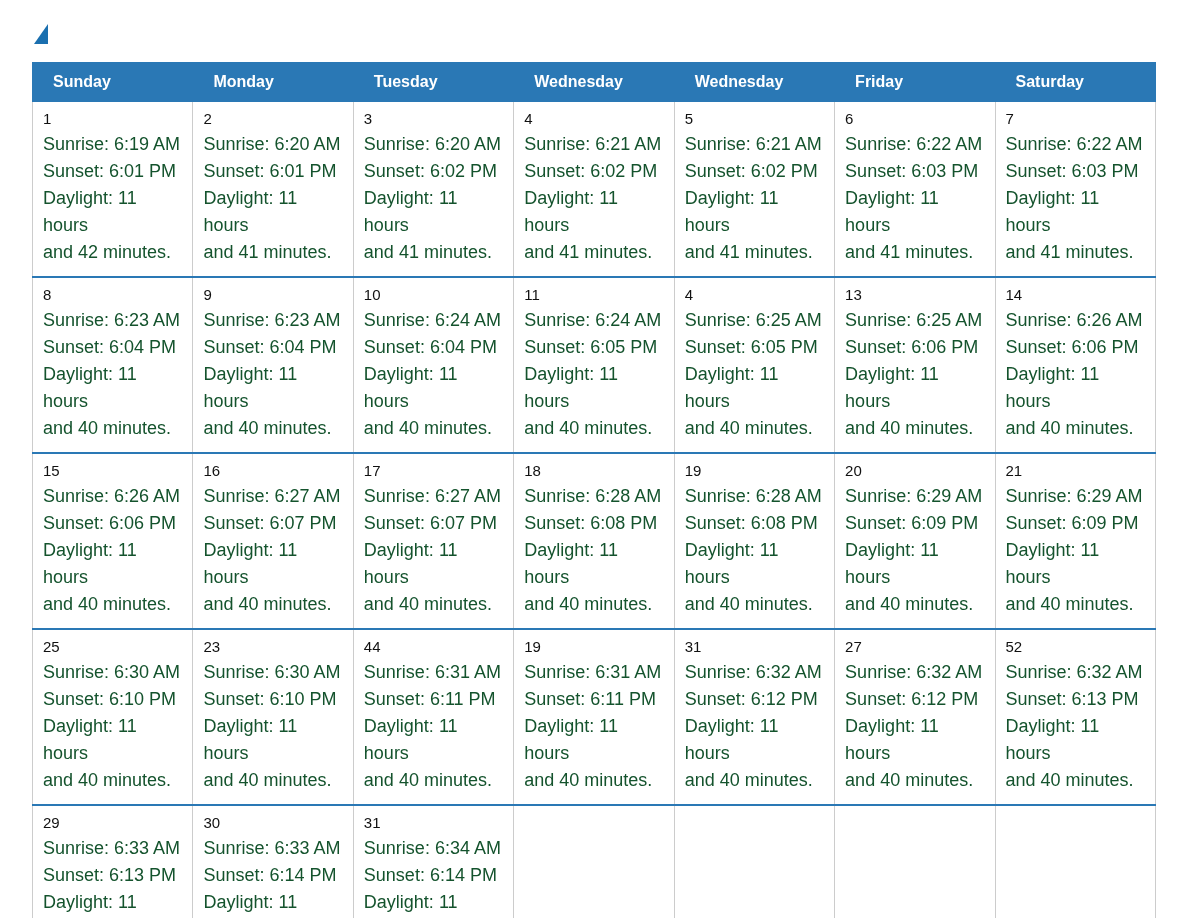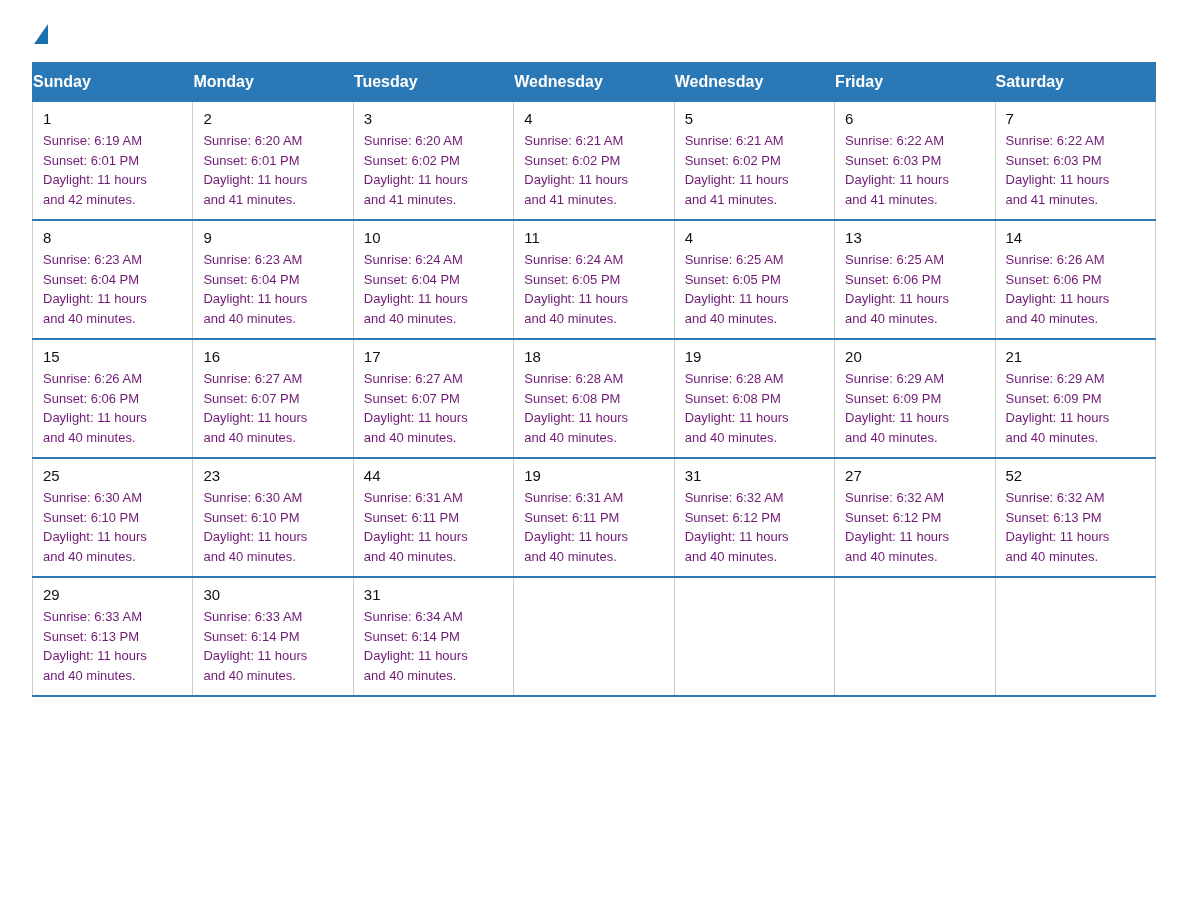--- a/index.html
+++ b/index.html
@@ -61,43 +61,43 @@
     .calendar {
       width: 100%;
       border-collapse: collapse;
       font-size: 13.5px;
     }
     .calendar thead tr th {
       background-color: #2a78b5;
       color: #fff;
       font-weight: bold;
       font-size: 16px;
-      padding: 10px 0;
+      padding: 10px 20px;
       text-align: left;
       border: 1px solid #2a78b5;
     }
     .calendar tbody tr td {
       vertical-align: top;
       padding: 8px 10px 10px 10px;
       border: 1px solid #ccc;
       width: 14.28%;
       min-height: 90px;
     }
     .calendar tbody tr {
       border-bottom: 2px solid #2a78b5;
     }
     .day-number {
       font-size: 15px;
       font-weight: normal;
       color: #111;
       margin-bottom: 4px;
     }
     .day-info {
-      color: #701a75;
-      font-size: 13px;
+      color: #14532d;
+      font-size: 18px;
       line-height: 1.5;
     }
     .empty-cell {
       background: #fff;
     }
   </style>
 </head>
 <body>
 
 <div class="header">

